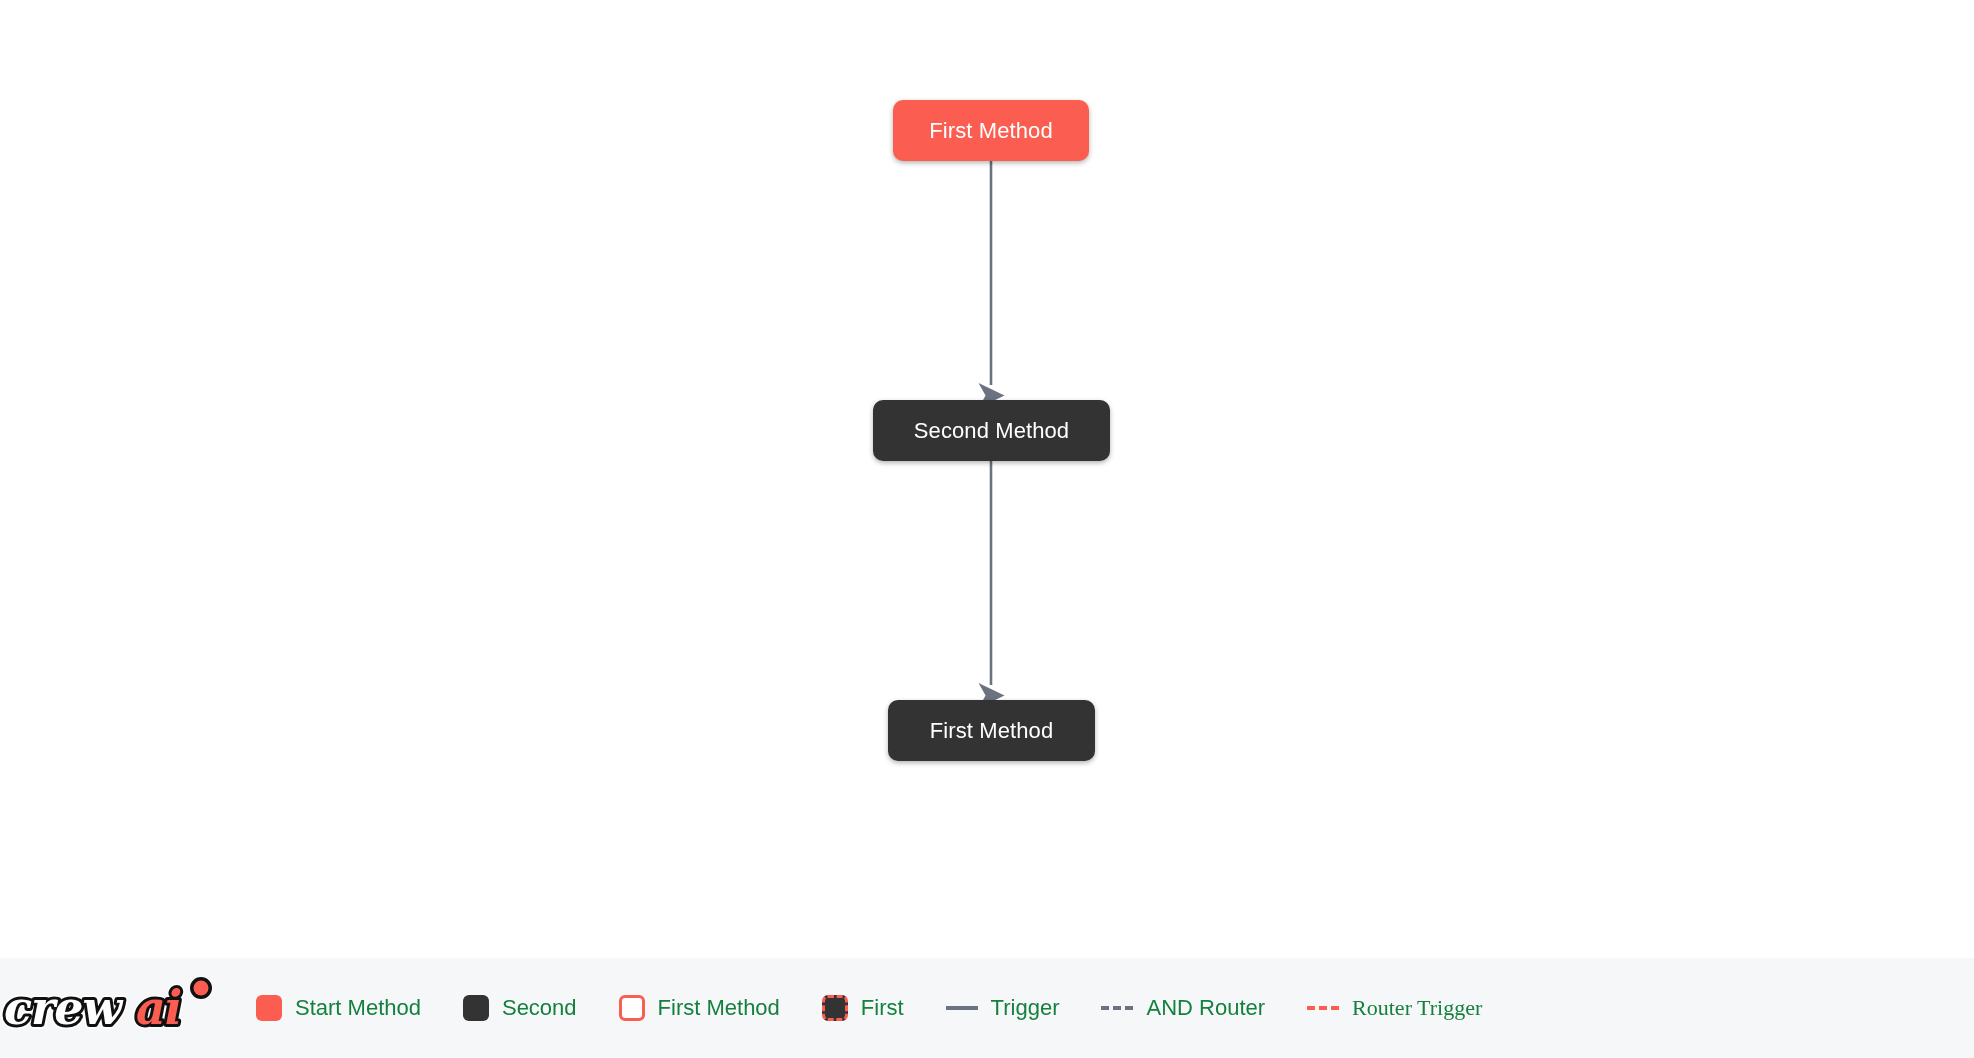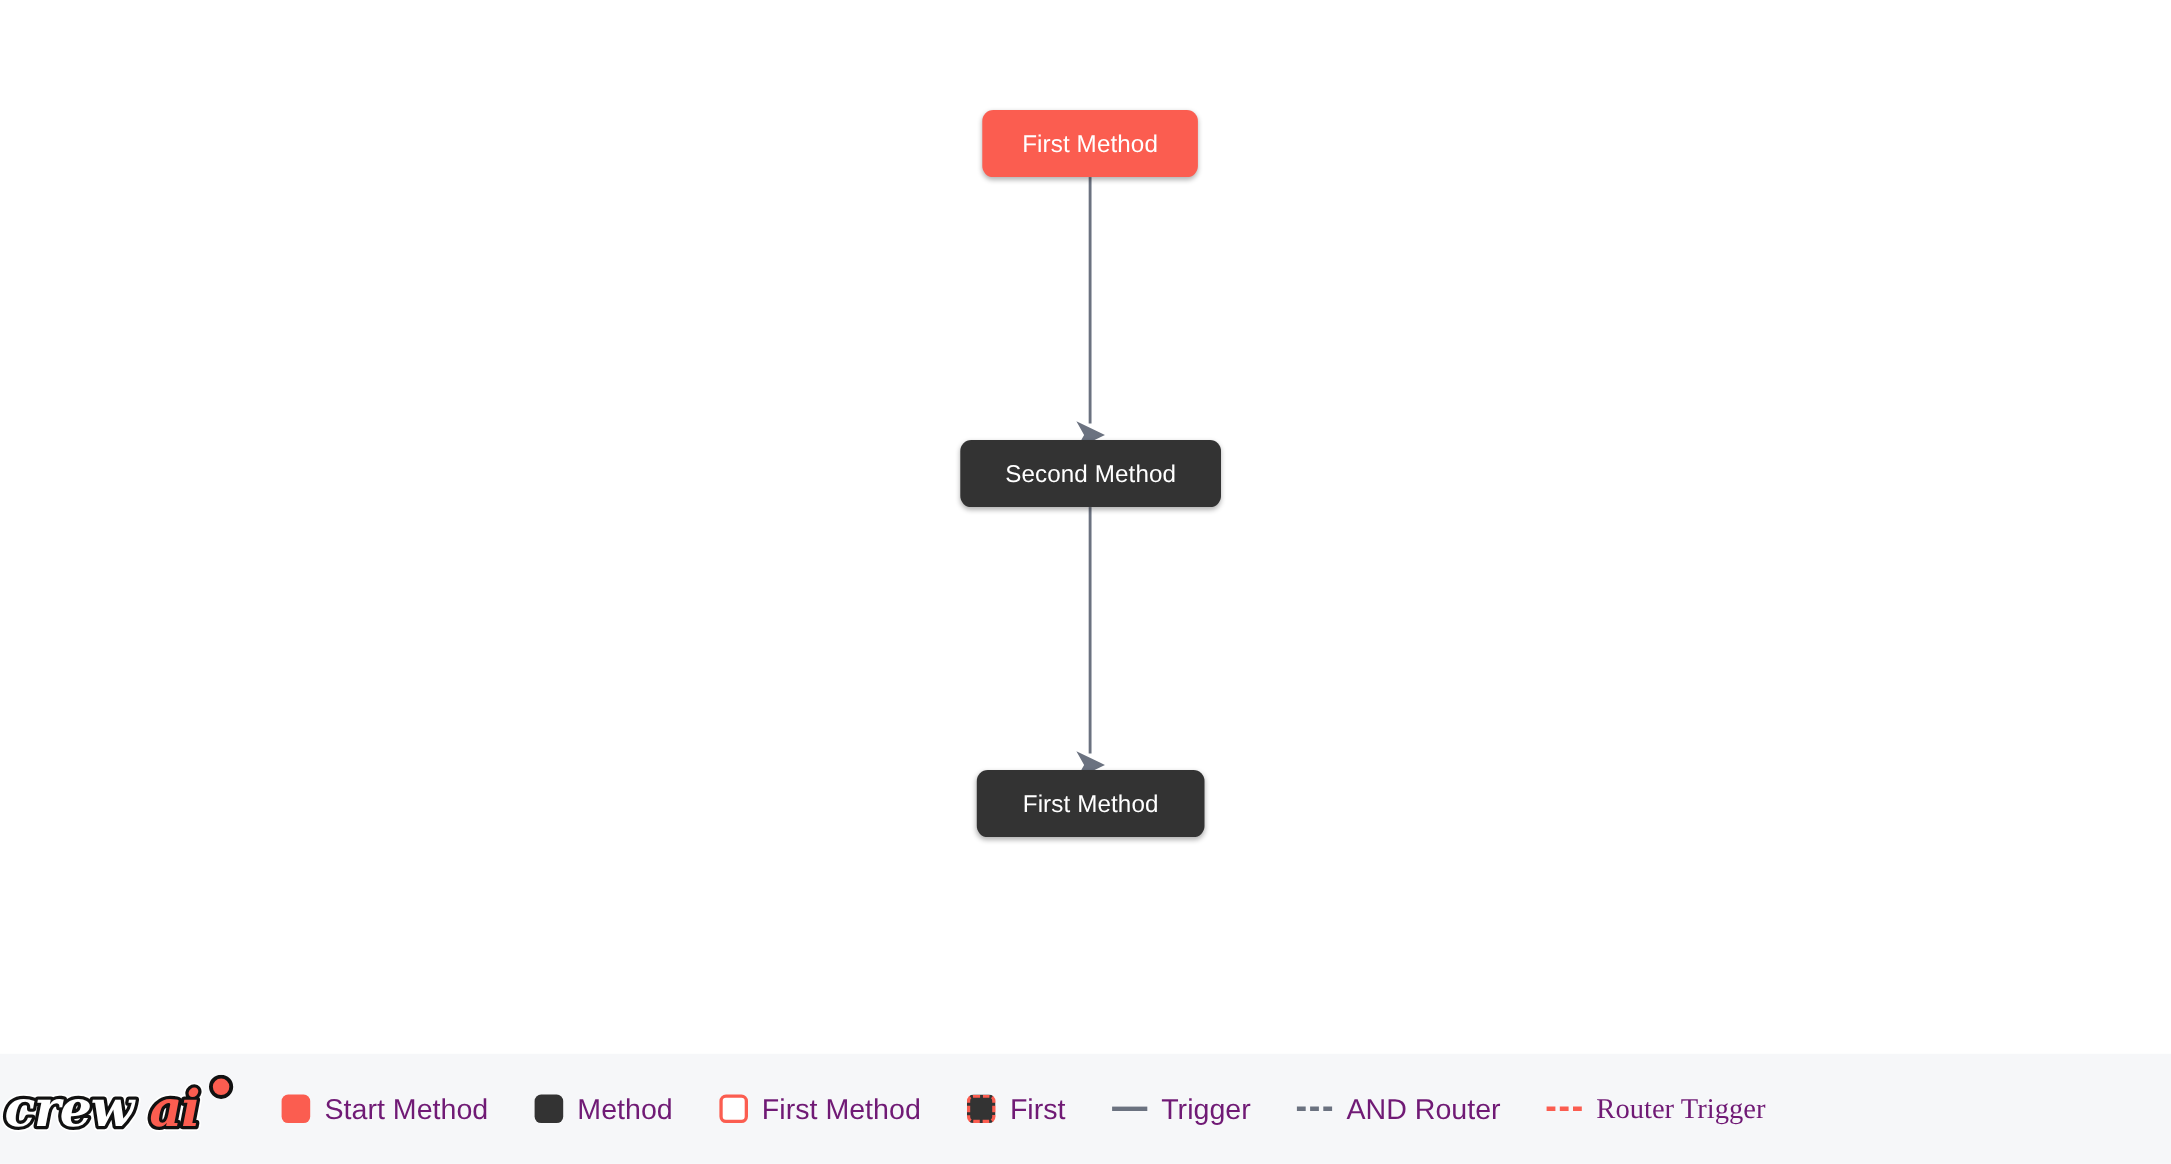--- a/index.html
+++ b/index.html
@@ -83,22 +83,22 @@
     align-items: center;
   }
   .legend-item {
     display: flex;
     align-items: center;
     margin-right: 42px;
   }
   .legend-item:last-child { margin-right: 0; font-family: Liberation Serif, serif; }
 
   .legend-label {
-    font-size: 26px;
-    color: #701a75;
+    font-size: 22px;
+    color: #15803d;
     white-space: nowrap;
     line-height: 1;
   }
 
   .swatch {
     width: 26px;
     height: 26px;
     border-radius: 6px;
     margin-right: 13px;
     box-sizing: border-box;
@@ -173,21 +173,21 @@
 
   <div class="legend-items">
 
     <div class="legend-item">
       <span class="swatch start-method"></span>
       <span class="legend-label">Start Method</span>
     </div>
 
     <div class="legend-item">
       <span class="swatch method"></span>
-      <span class="legend-label">Method</span>
+      <span class="legend-label">Second</span>
     </div>
 
     <div class="legend-item">
       <span class="swatch crew-method"></span>
       <span class="legend-label">First Method</span>
     </div>
 
     <div class="legend-item">
       <span class="swatch router"></span>
       <span class="legend-label">First</span>

